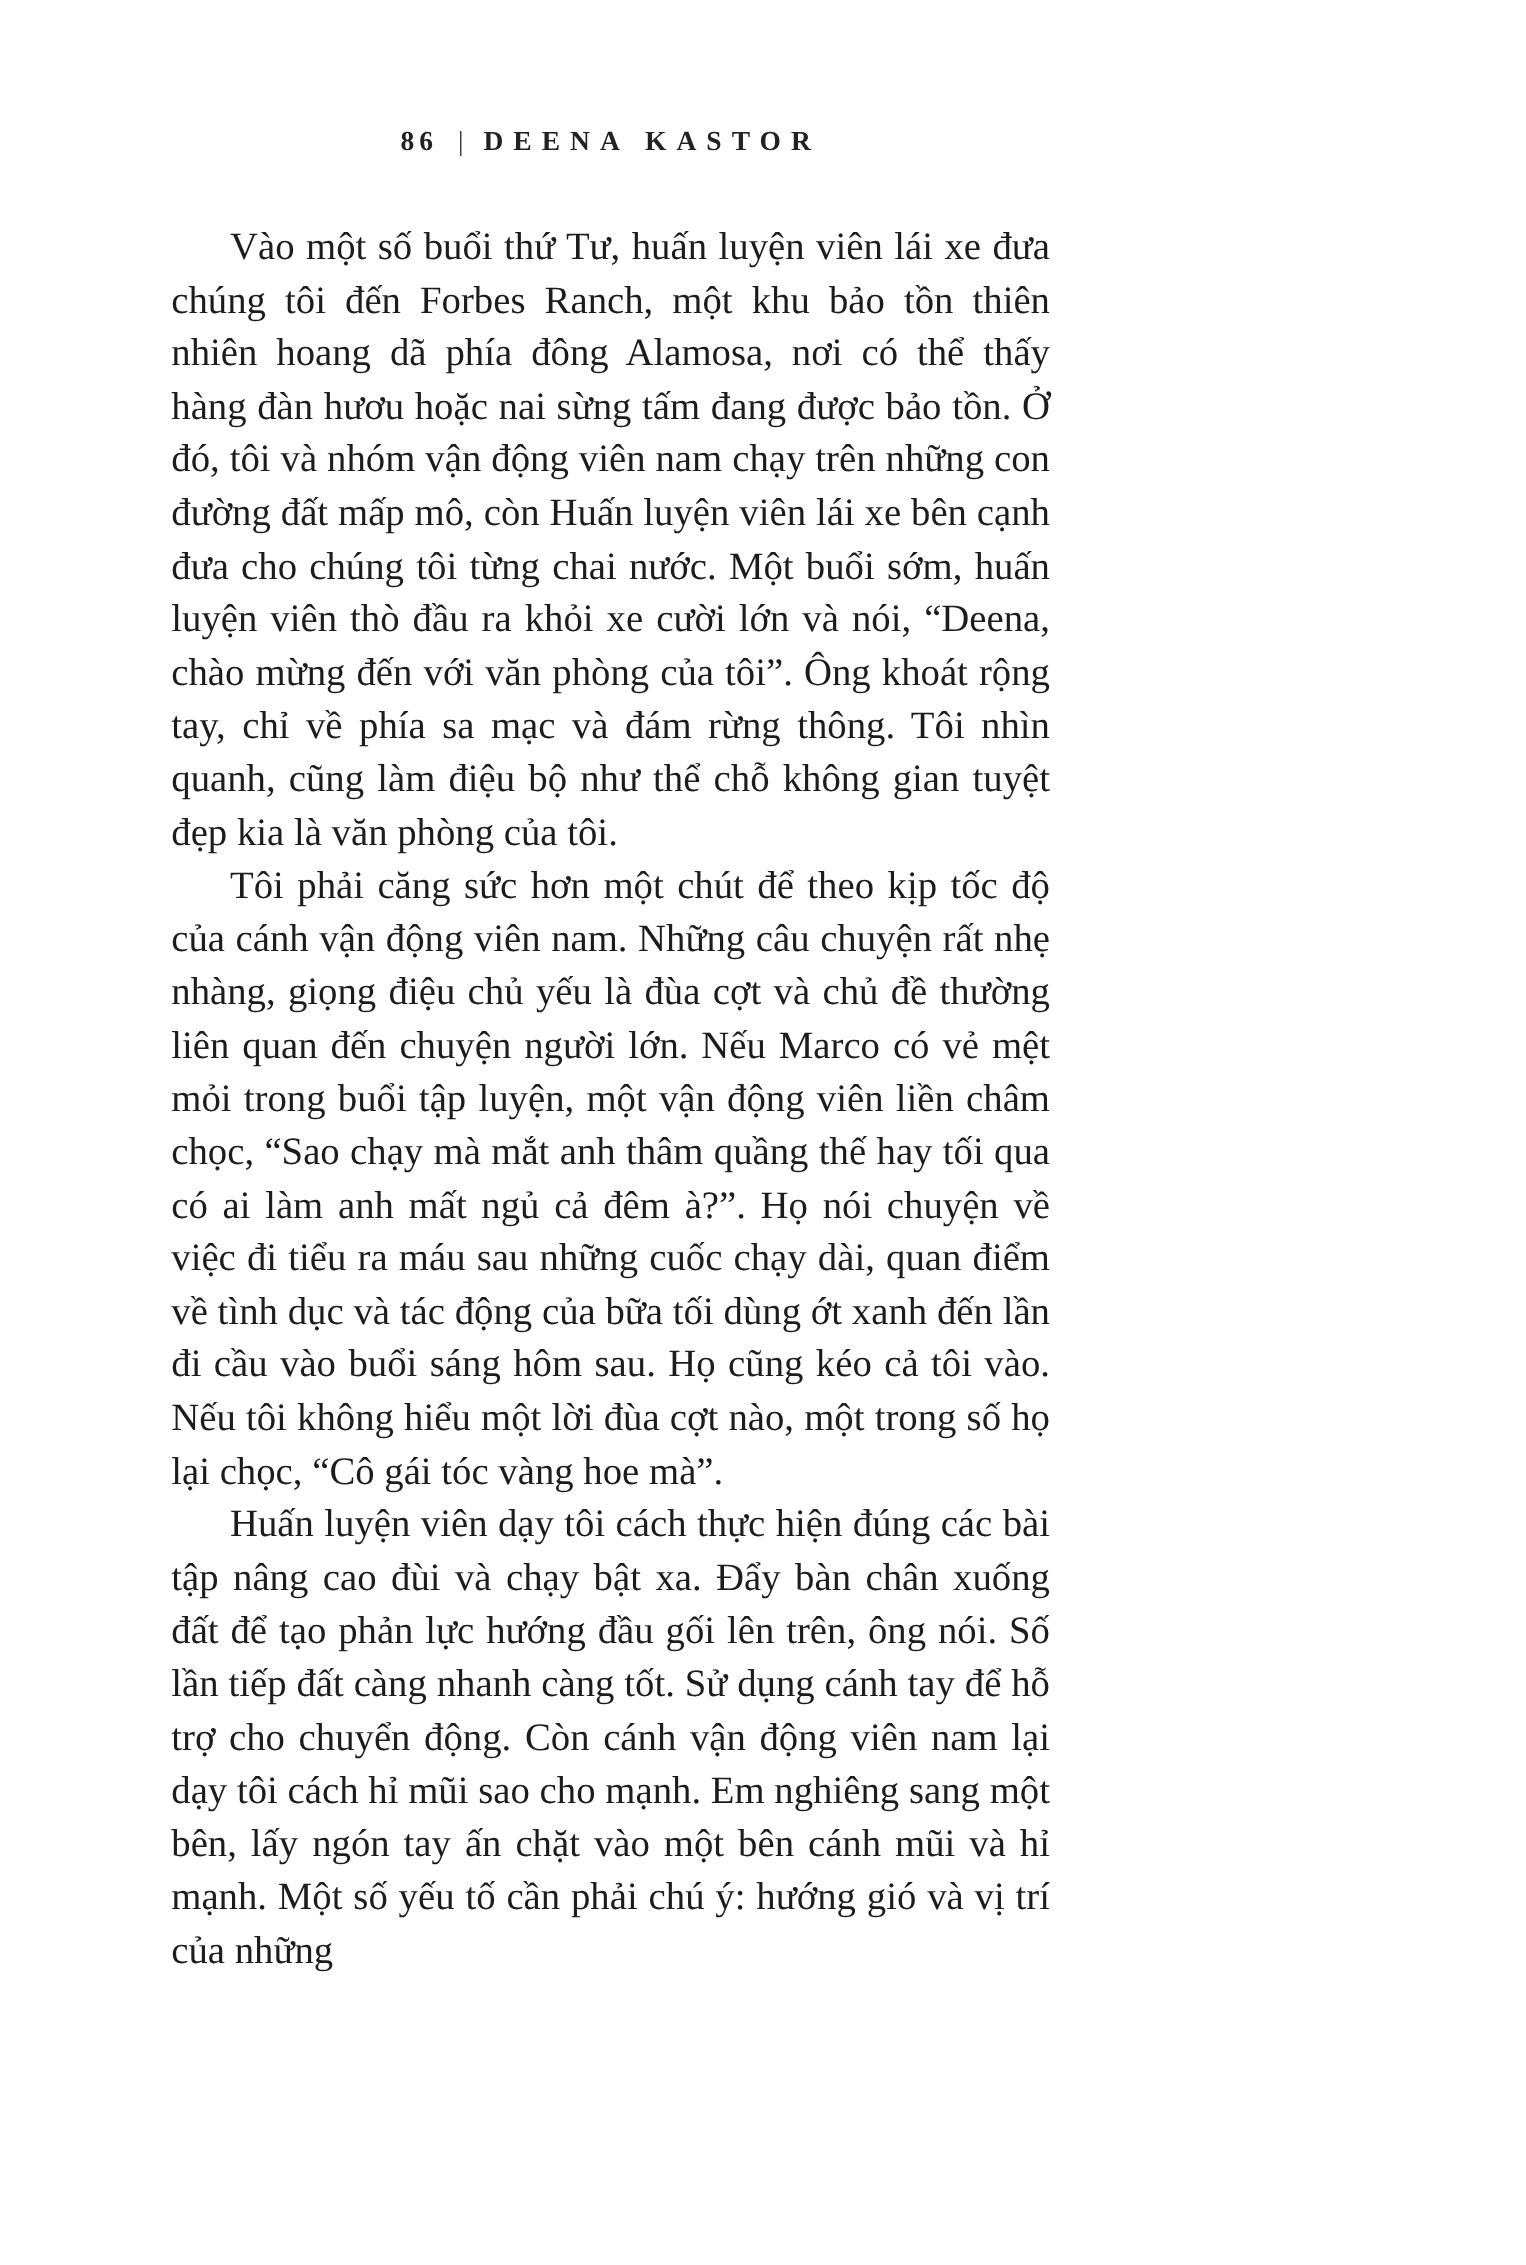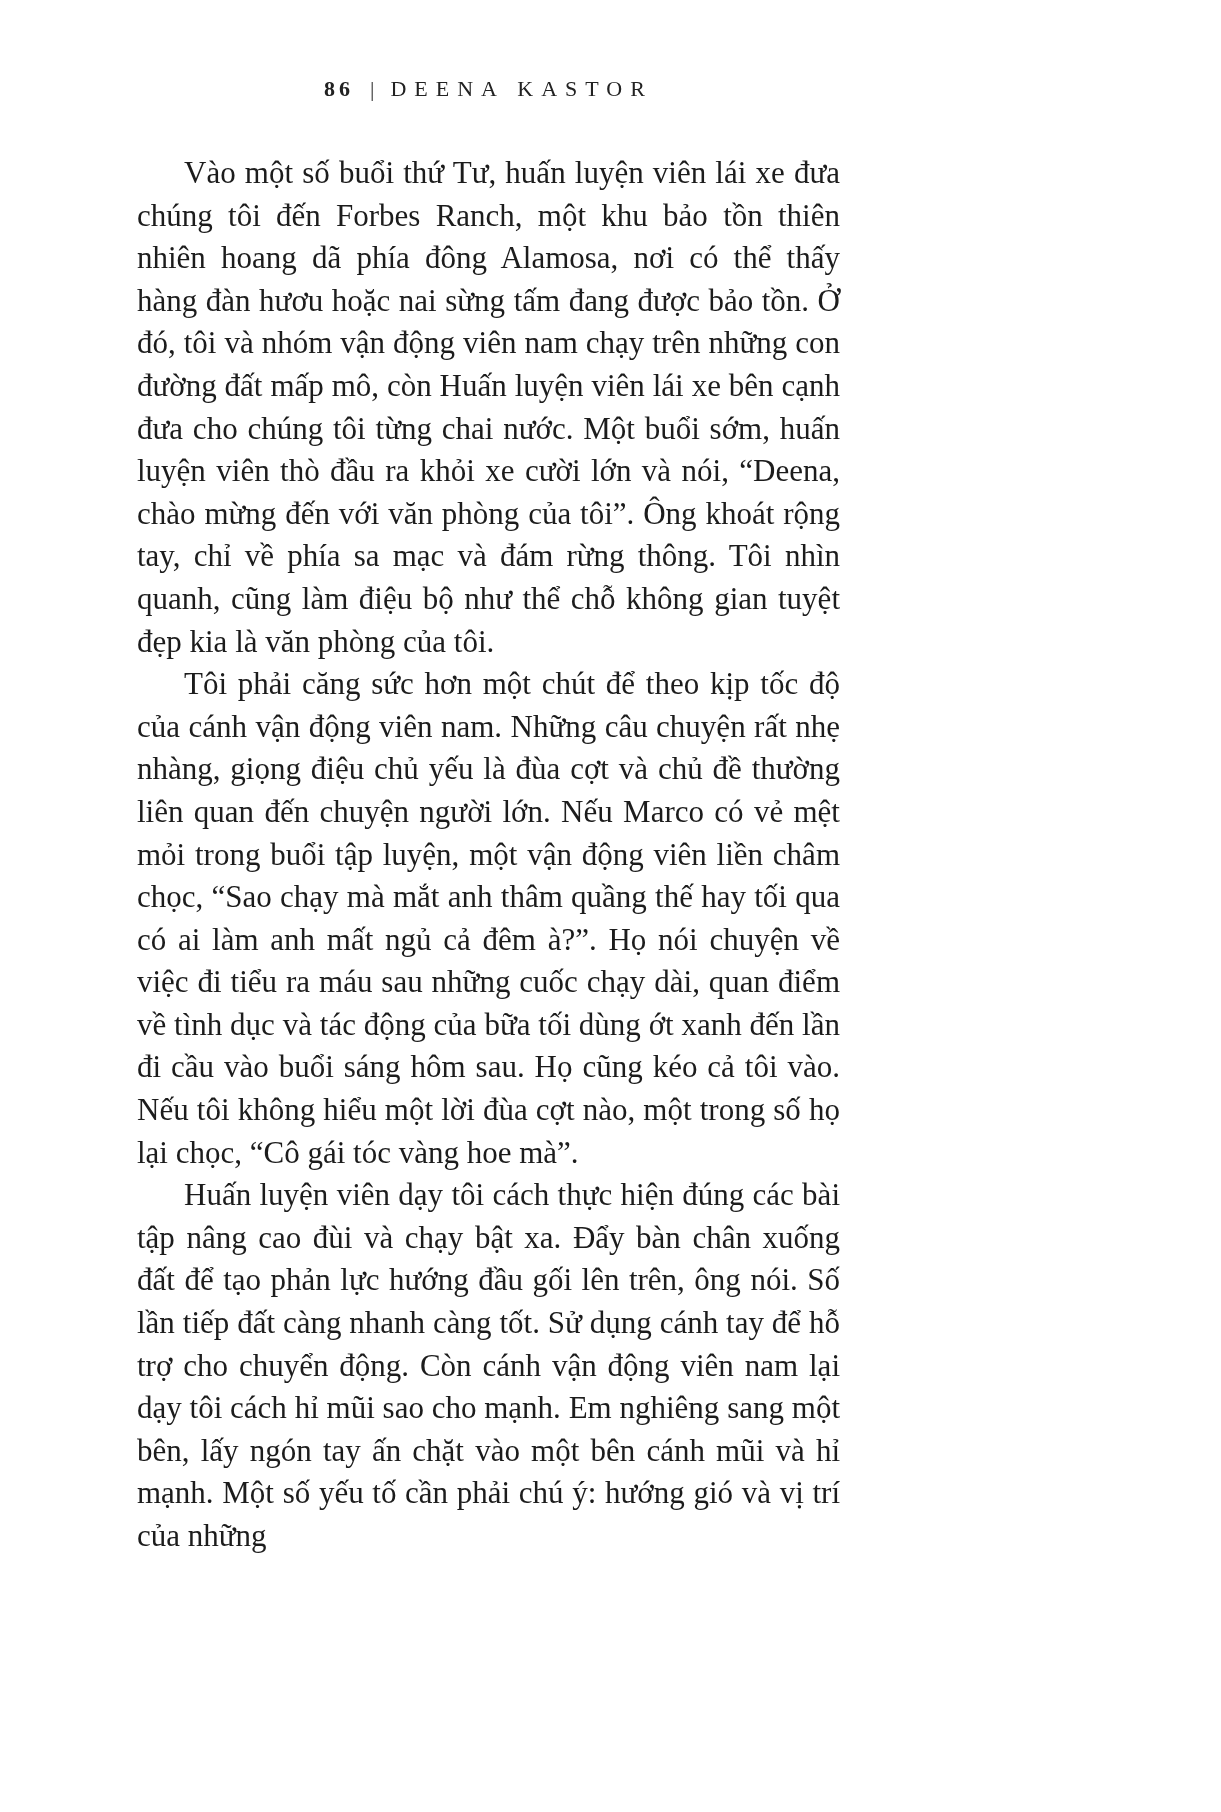--- a/index.html
+++ b/index.html
@@ -32,21 +32,22 @@
   .running-head .page-number {
     letter-spacing: 4px;
     font-weight: bold;
   }
   .running-head .separator {
     color: #333333;
     font-weight: normal;
   }
   .running-head .running-title {
     letter-spacing: 8px;
-    font-weight: normal;
+    font-weight: bold;
+    margin-top: 24px;
   }
   .body-text {
     font-size: 31px;
     line-height: 42.6px;
     text-align: justify;
     text-justify: inter-word;
   }
   .para {
     margin: 0;
     padding: 0;

